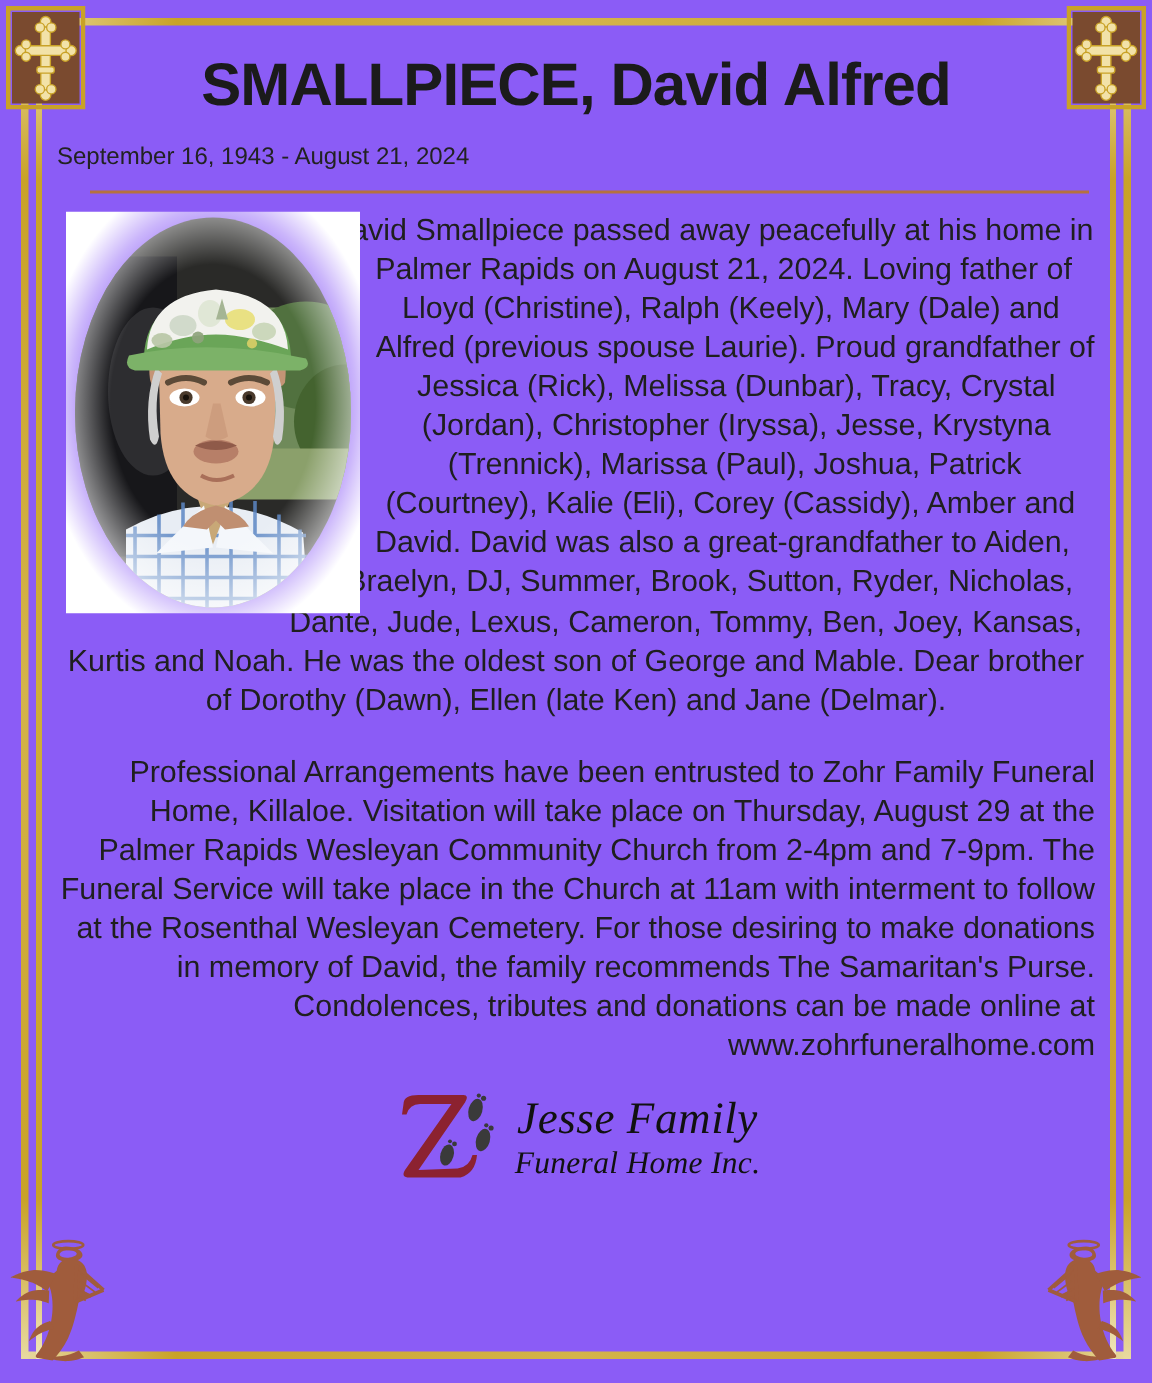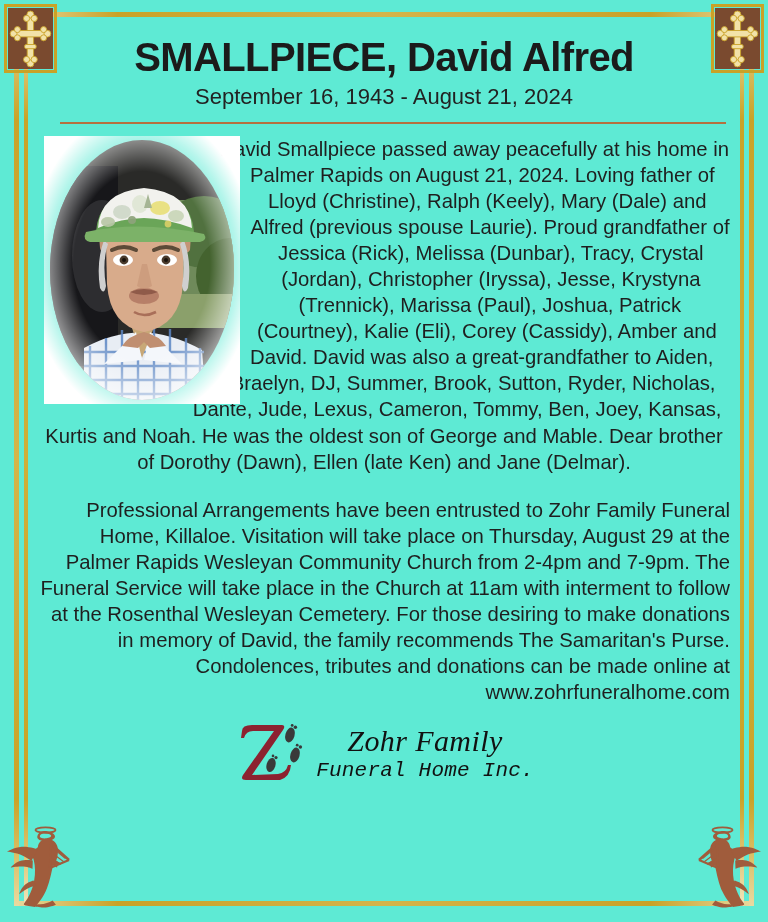--- a/index.html
+++ b/index.html
@@ -8,21 +8,21 @@
     background: #ffffff;
   }
   body {
     font-family: "Liberation Sans", sans-serif;
   }
 
   #page {
     position: relative;
     width: 768px;
     height: 922px;
-    background: #5eead4;
+    background: #8b5cf6;
     overflow: hidden;
     box-sizing: border-box;
   }
 
   
   .frame-line {
     position: absolute;
     pointer-events: none;
   }
   .frame-top {
@@ -89,25 +89,25 @@
     text-align: center;
     font-size: 40px;
     font-weight: bold;
     letter-spacing: -0.6px;
     color: #1b1b1b;
     line-height: 1.06;
     margin: 10px 0 0 0;
     white-space: nowrap;
   }
   .deceased-dates {
-    text-align: center;
-    font-size: 22px;
+    text-align: left;
+    font-size: 16px;
     color: #222222;
     line-height: 1.15;
-    margin: 6px 0 0 0;
+    margin: 18px 0 0 0;
     white-space: nowrap;
   }
 
   .header-rule {
     margin: 12px 4px 0 22px;
     height: 2px;
     background: #b5713f;
   }
 
   .portrait {
@@ -155,21 +155,21 @@
     line-height: 1.1;
   }
   .logo-name {
     font-family: "Liberation Serif", serif;
     font-style: italic;
     font-size: 30px;
     color: #111111;
     letter-spacing: 0.4px;
   }
   .logo-sub {
-    font-family: Liberation Mono, monospace;
+    font-family: Liberation Serif, serif;
     font-style: italic;
     font-size: 21px;
     color: #111111;
     margin-top: 2px;
     letter-spacing: 0.2px;
   }
 </style>
 </head>
 <body>
 
@@ -363,19 +363,19 @@
           <circle cx="58.2" cy="4.4" r="1.4"></circle>
           <ellipse cx="61" cy="34" rx="4.6" ry="7.6" transform="rotate(16 61 34)"></ellipse>
           <circle cx="66.4" cy="26" r="1.7"></circle>
           <circle cx="63.2" cy="24.2" r="1.4"></circle>
           <ellipse cx="37" cy="44" rx="4.4" ry="7.2" transform="rotate(16 37 44)"></ellipse>
           <circle cx="42" cy="36.6" r="1.6"></circle>
           <circle cx="39" cy="34.9" r="1.3"></circle>
         </g>
       </svg>
       <div class="logo-words">
-        <div class="logo-name">Zohr Family</div>
+        <div class="logo-name">Jesse Family</div>
         <div class="logo-sub">Funeral Home Inc.</div>
       </div>
     </div>
 
   </div>
 </div>
 
 </body></html>

